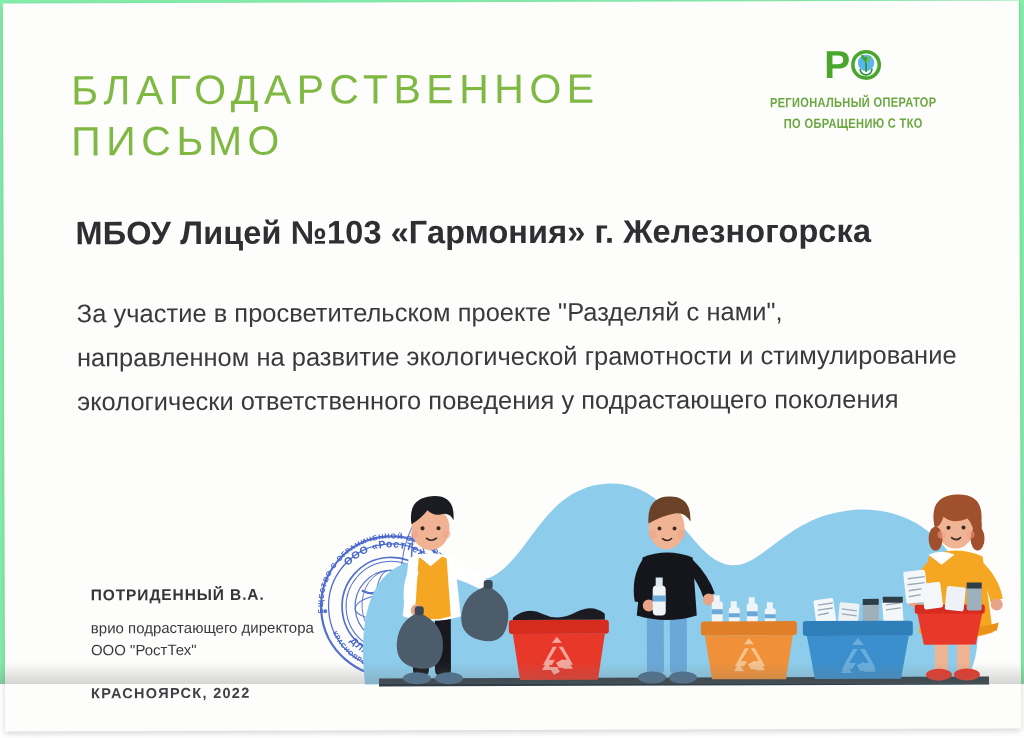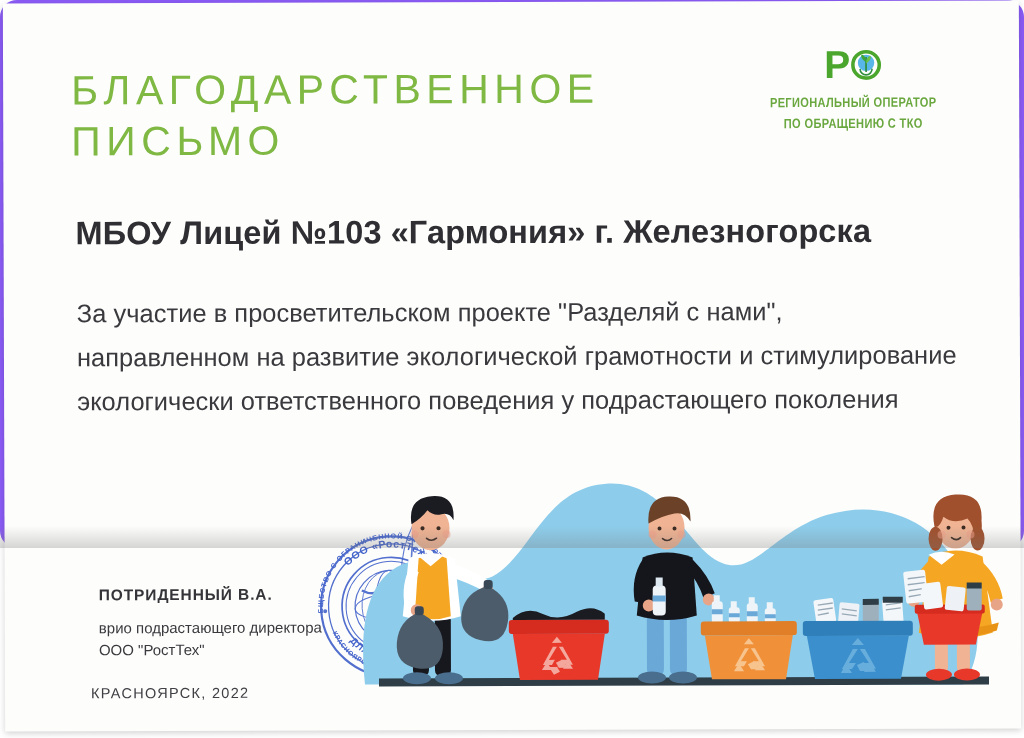--- a/index.html
+++ b/index.html
@@ -5,23 +5,22 @@
 <style>
   * { box-sizing: border-box; margin: 0; padding: 0; }
   html, body {
     width: 1024px; height: 738px;
     overflow: hidden;
     background: #ffffff;
     font-family: "Liberation Sans", sans-serif;
   }
   #scan-area {
     position: relative;
-    width: 1024px; height: 548px;
-    background: #8b5cf6;
-    border-radius: 17px;
+    width: 1024px; height: 684px;
+    background: #86efac;
   }
   
   #certificate-sheet {
     position: absolute;
     left: 4px; top: 2px;
     width: 1016px; height: 728px;
     background: #fdfdfc;
     transform: rotate(-0.18deg);
     box-shadow: 0 2px 6px rgba(0,0,0,0.18);
     overflow: hidden;
@@ -94,21 +93,21 @@
     width: 880px;
     font-size: 25.5px;
     font-weight: 400;
     color: #3a3a3e;
     line-height: 1.72;
   }
   .body-text b { font-weight: 400; }
   
   #signature-block {
     position: absolute;
-    left: 94px; top: 583px;
+    left: 86px; top: 583px;
     width: 340px;
   }
   .sig-name {
     font-size: 15.5px;
     font-weight: 700;
     color: #353539;
     letter-spacing: 0.9px;
     text-transform: uppercase;
   }
   .sig-role {
@@ -116,21 +115,21 @@
     font-size: 15px;
     font-weight: 400;
     color: #3a3a3e;
     line-height: 1.45;
     white-space: pre-line;
   }
   .place-year {
     position: absolute;
     left: 86px; top: 682px;
     font-size: 14.5px;
-    font-weight: 400;
+    font-weight: 700;
     color: #3f3f44;
     letter-spacing: 1.3px;
     text-transform: uppercase;
   }
   
   #stamp {
     position: absolute;
     left: 296px; top: 512px;
     width: 180px; height: 175px;
     opacity: 0.88;

